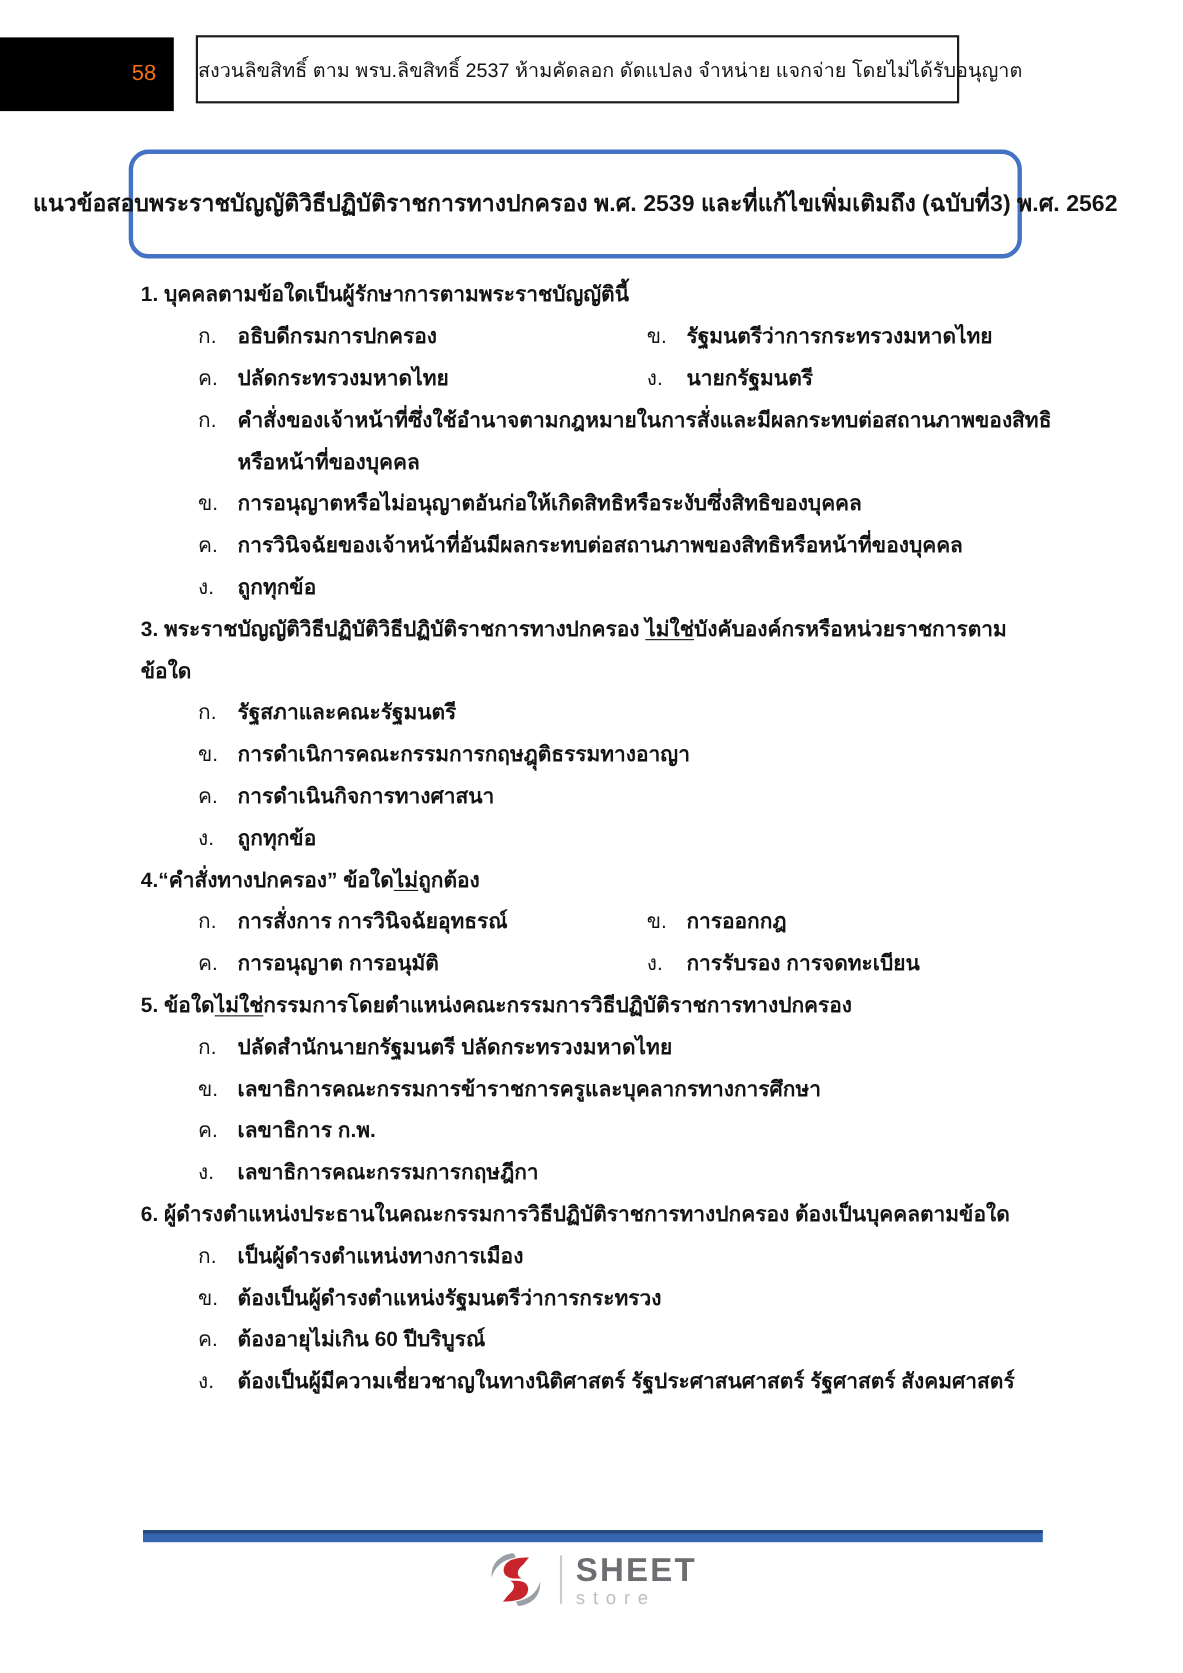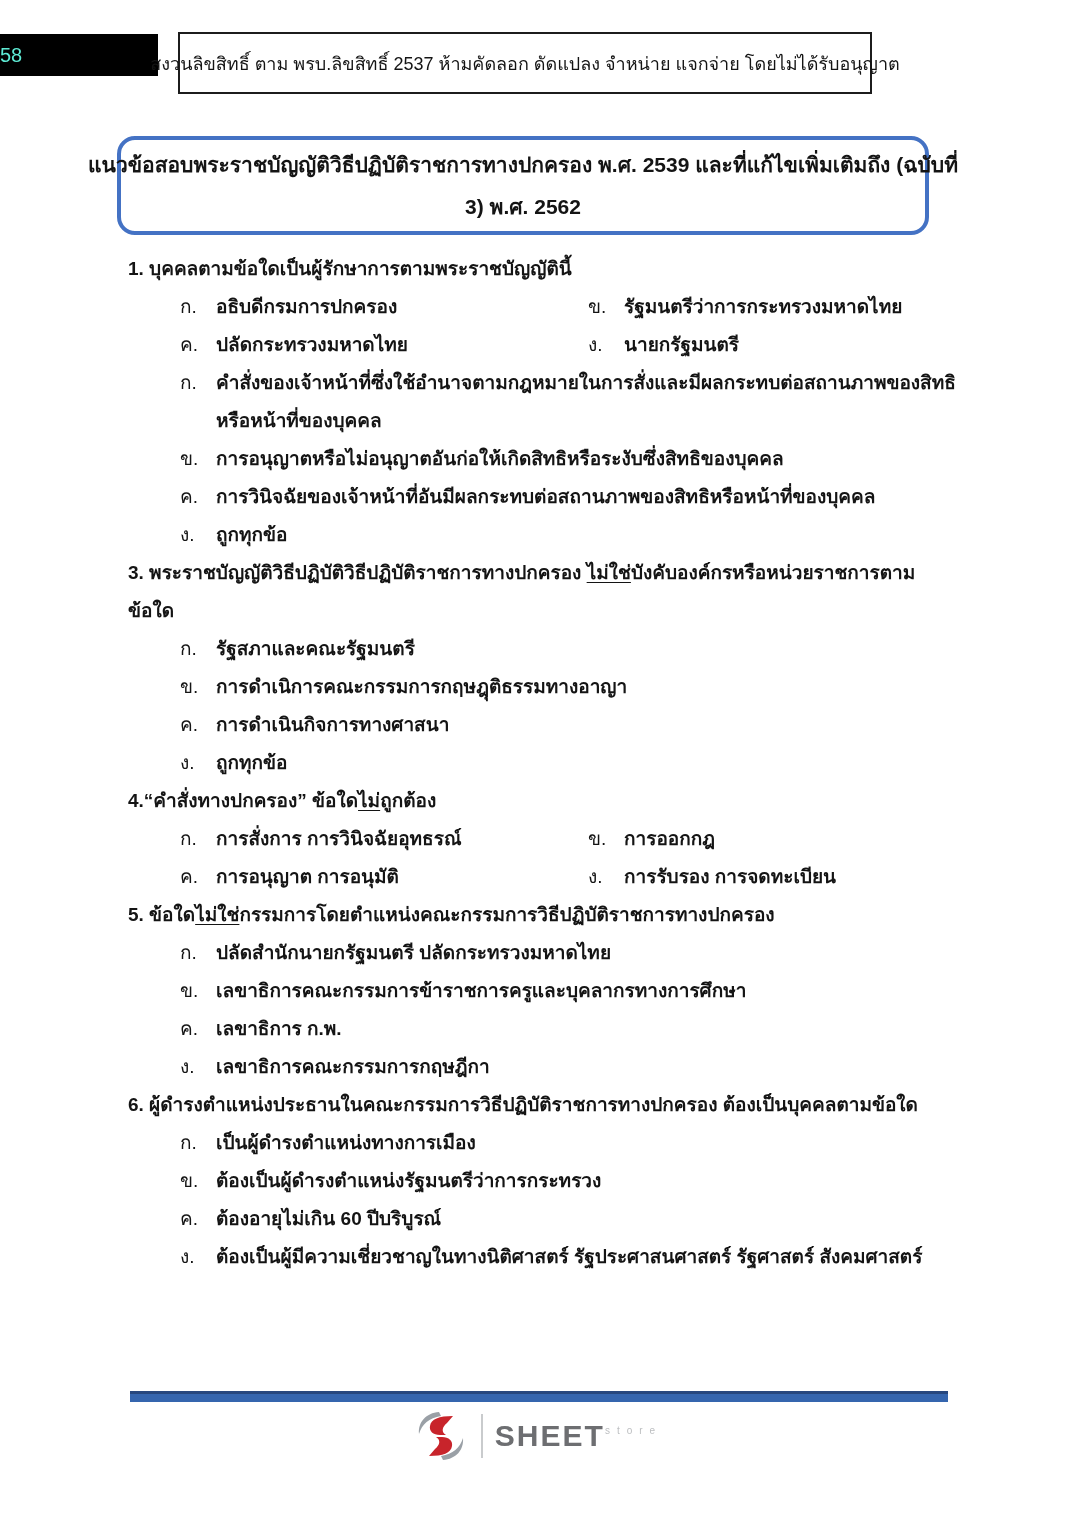--- a/index.html
+++ b/index.html
@@ -16,37 +16,37 @@
   .page{
     position:relative;
     width:1075px;height:1521px;
     background:#fff;
     font-family:"Liberation Sans","DejaVu Sans",sans-serif;
     color:var(--ink);
     overflow:hidden;
   }
   
   .pagenum-box{
-    position:absolute;left:0;top:34px;width:158px;height:42px;
-    background:#000;color:#5eead4;
-    display:flex;align-items:center;justify-content:flex-start;
+    position:absolute;left:0;top:34px;width:158px;height:67px;
+    background:#000;color:#f97316;
+    display:flex;align-items:center;justify-content:flex-end;
     padding-right:16px;font-size:20px;
   }
   .copy-box{
     position:absolute;left:178px;top:32px;width:694px;height:62px;
     border:2px solid #1c1c1c;
-    display:flex;align-items:center;justify-content:center;
+    display:flex;align-items:center;justify-content:flex-start;
     font-size:18px;white-space:nowrap;
   }
   
   .title-box{
     position:absolute;left:117px;top:136px;width:812px;height:99px;
     border:4px solid var(--accent-blue);
     border-radius:18px;
-    display:flex;flex-direction:column;align-items:center;justify-content:center;
+    display:flex;align-items:center;justify-content:center;
     font-weight:bold;font-size:21px;line-height:42px;
     text-align:center;
   }
   .title-line{white-space:nowrap;}
   
   .content{
     position:absolute;left:128px;top:250px;width:820px;
     font-size:19px;line-height:38px;
   }
   .q-head{font-weight:bold;white-space:nowrap;}
@@ -65,27 +65,27 @@
     position:absolute;left:130px;top:1391px;width:818px;height:11px;
     background:var(--bar-blue);
     border-top:3px solid var(--bar-blue-dark);
   }
   .brand{
     position:absolute;left:0;top:1408px;width:100%;
     display:flex;align-items:center;justify-content:center;gap:12px;
   }
   .brand-mark{width:56px;height:56px;flex:0 0 auto;}
   .brand-divider{width:2px;height:44px;background:#c9cbcd;}
-  .brand-text{display:flex;flex-direction:row;align-items:flex-start;}
+  .brand-text{display:flex;flex-direction:column;align-items:flex-start;}
   .brand-name{
     font-size:30px;font-weight:bold;color:var(--logo-gray);
     letter-spacing:2px;line-height:30px;
   }
   .brand-sub{
-    font-size:10px;color:var(--logo-light);
+    font-size:17px;color:var(--logo-light);
     letter-spacing:7px;line-height:14px;margin-top:3px;
   }
 </style>
 </head>
 <body>
 
 <div class="page">
 
   <div class="pagenum-box">
     <span>58</span>

